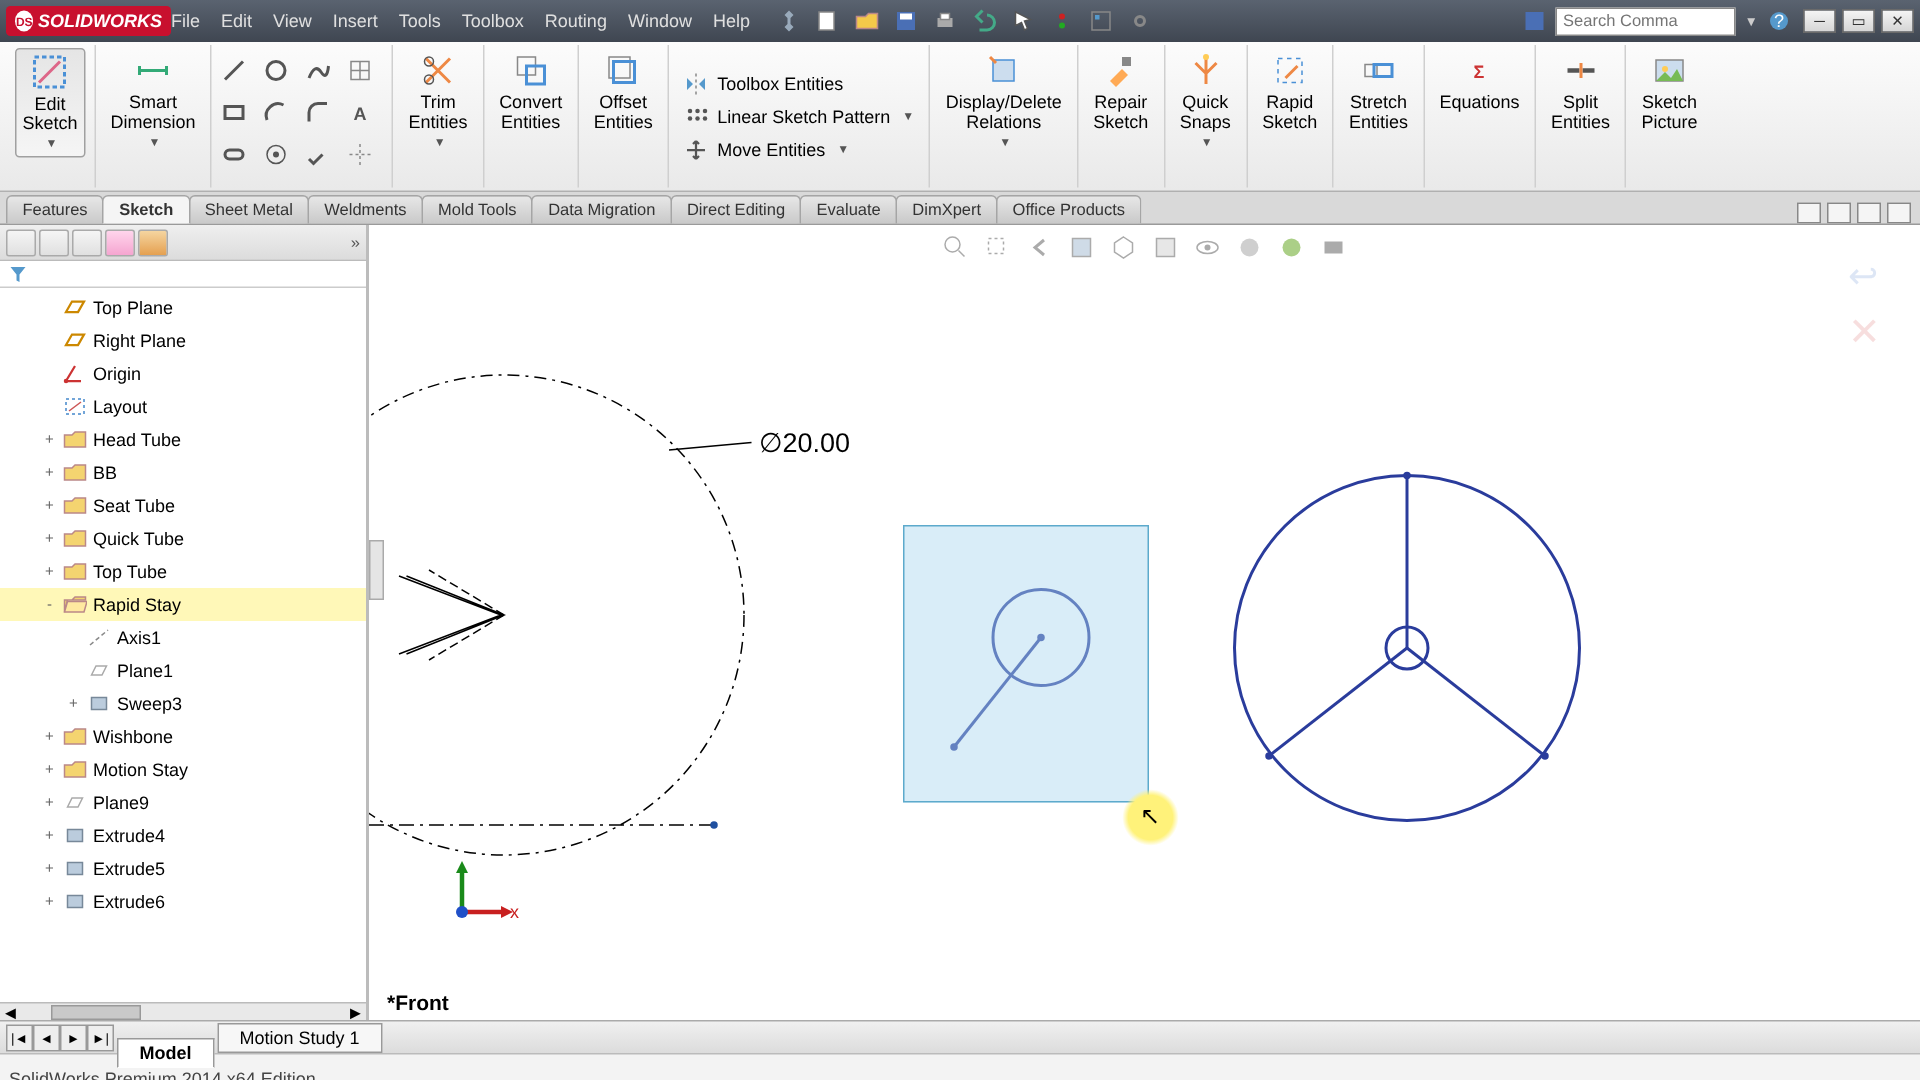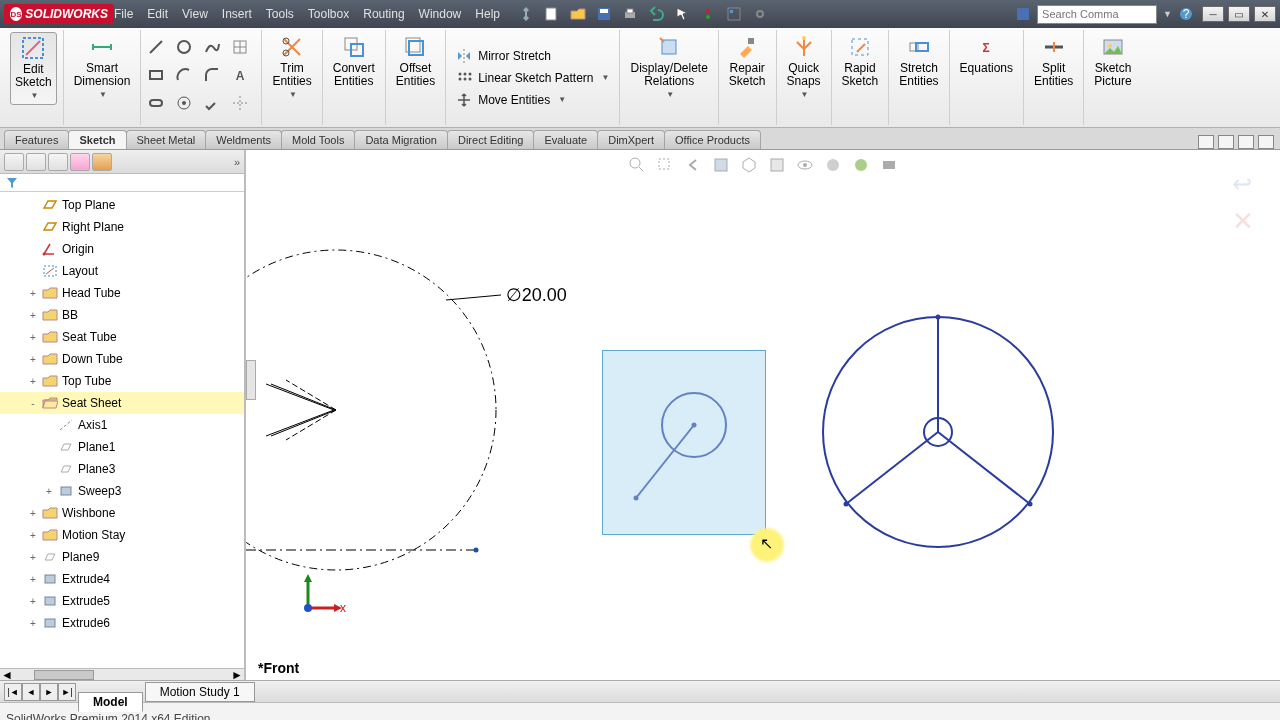--- a/index.html
+++ b/index.html
@@ -312,21 +312,21 @@
     </div>
   </div>
   <div class="group stack" style="align-items:flex-start">
     <div class="row-item">
         <span class="ico">
           <svg viewBox="0 0 16 16">
             <path d="M8 1v14" stroke="#888" stroke-dasharray="2"></path>
             <path d="M2 4v8l4-4zM14 4v8l-4-4z" fill="#59c"></path>
           </svg>
         </span>
-        <span>Mirror Stretch</span>
+        <span>Toolbox Entities</span>
       </div>
     <div class="row-item">
         <span class="ico">
           <svg viewBox="0 0 16 16">
             <circle cx="4" cy="4" r="1.5" fill="#555"></circle>
             <circle cx="9" cy="4" r="1.5" fill="#555"></circle>
             <circle cx="14" cy="4" r="1.5" fill="#555"></circle>
             <circle cx="4" cy="9" r="1.5" fill="#555"></circle>
             <circle cx="9" cy="9" r="1.5" fill="#555"></circle>
             <circle cx="14" cy="9" r="1.5" fill="#555"></circle>
@@ -544,67 +544,58 @@
           </span>
           <span>Seat Tube</span>
         </div>
         <div class="node l1">
           <span class="exp">+</span>
           <span class="tic">
             <svg width="16" height="14">
               <path d="M1 4h5l2-2h7v10H1z" fill="#f4d470" stroke="#b88"></path>
             </svg>
           </span>
-          <span>Down Tube</span>
+          <span>Quick Tube</span>
         </div>
         <div class="node l1">
           <span class="exp">+</span>
           <span class="tic">
             <svg width="16" height="14">
               <path d="M1 4h5l2-2h7v10H1z" fill="#f4d470" stroke="#b88"></path>
             </svg>
           </span>
           <span>Top Tube</span>
         </div>
         <div class="node l1 hl">
           <span class="exp">-</span>
           <span class="tic">
             <svg width="16" height="14">
               <path d="M1 4h5l2-2h7v2H3l-2 8z" fill="#f4d470" stroke="#b88"></path>
               <path d="M3 5h13l-2 7H1z" fill="#ffe9a0" stroke="#b88"></path>
             </svg>
           </span>
-          <span>Seat Sheet</span>
+          <span>Rapid Stay</span>
         </div>
         <div class="node l2">
           <span class="exp"></span>
           <span class="tic">
             <svg width="16" height="14">
               <line x1="2" y1="12" x2="14" y2="2" stroke="#888" stroke-dasharray="3 2"></line>
             </svg>
           </span>
           <span>Axis1</span>
         </div>
         <div class="node l2">
           <span class="exp"></span>
           <span class="tic">
             <svg width="16" height="14">
               <path d="M3 10L6 4h7l-3 6z" fill="none" stroke="#aaa"></path>
             </svg>
           </span>
           <span>Plane1</span>
-        </div>
-        <div class="node l2">
-          <span class="exp"></span>
-          <span class="tic">
-            <svg width="16" height="14">
-              <path d="M3 10L6 4h7l-3 6z" fill="none" stroke="#aaa"></path>
-            </svg>
-          </span>
-          <span>Plane3</span>
         </div>
         <div class="node l2">
           <span class="exp">+</span>
           <span class="tic">
             <svg width="16" height="14">
               <rect x="3" y="3" width="10" height="8" fill="#bcd" stroke="#789"></rect>
             </svg>
           </span>
           <span>Sweep3</span>
         </div>

